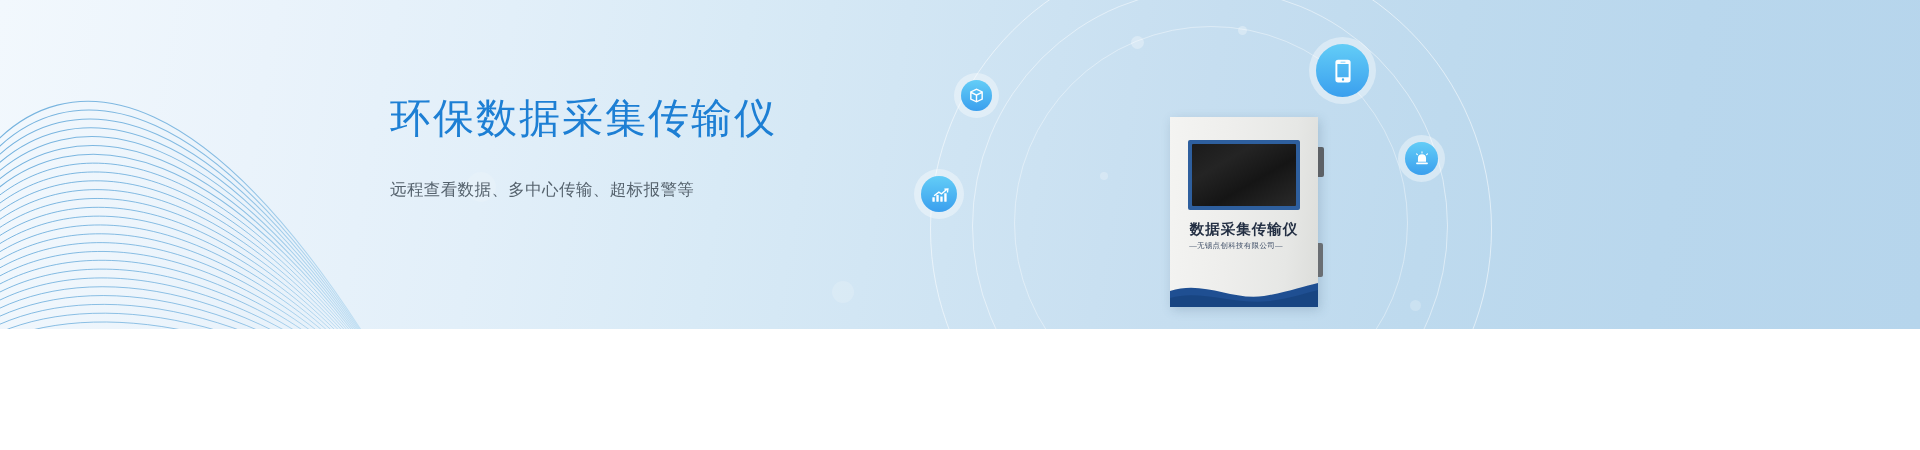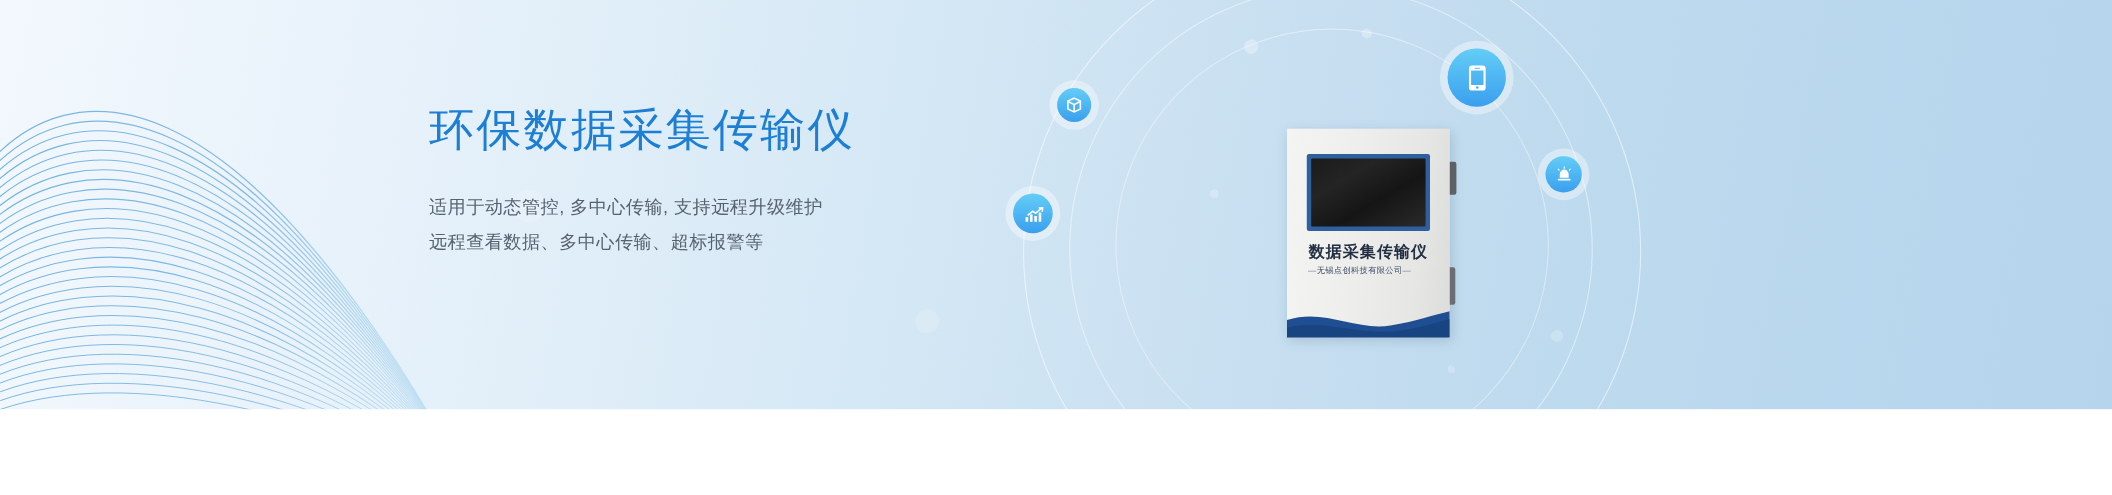--- a/index.html
+++ b/index.html
@@ -5,21 +5,21 @@
   html, body {
     margin: 0; padding: 0;
     width: 1920px; height: 450px;
     overflow: hidden;
     font-family: "Liberation Sans", "DejaVu Sans", sans-serif;
   }
 
   #banner {
     position: relative;
     width: 1920px;
-    height: 372px;
+    height: 329px;
     overflow: hidden;
     background: linear-gradient(100deg,
       #f2f8fd 0%,
       #eaf3fb 14%,
       #e2eff9 26%,
       #d8eaf6 38%,
       #cfe4f3 50%,
       #c6def0 62%,
       #bedaee 74%,
       #b9d7ed 86%,
@@ -218,21 +218,20 @@
     <div class="soft-bubble" style="left:1100px;top:172px;width:8px;height:8px;opacity:.8;"></div>
     <div class="soft-bubble" style="left:832px;top:281px;width:22px;height:22px;opacity:.55;"></div>
     <div class="soft-bubble" style="left:466px;top:172px;width:30px;height:30px;opacity:.45;"></div>
     <div class="soft-bubble" style="left:1410px;top:300px;width:11px;height:11px;opacity:.7;"></div>
     <div class="soft-bubble" style="left:1316px;top:332px;width:7px;height:7px;opacity:.7;"></div>
   </div>
 
   <div id="text-block">
     <h1 id="page-title">环保数据采集传输仪</h1>
     <ul id="subtitle-list">
-      <li>适用于动态管控, 多中心传输, 支持远程升级维护</li>
       <li>远程查看数据、多中心传输、超标报警等</li>
     </ul>
   </div>
 
   <div id="product-area">
 
     <div class="orbit" style="left:-130px;top:-52px;width:560px;height:560px;"></div>
     <div class="orbit" style="left:-88px;top:-12px;width:474px;height:474px;border-color:rgba(255,255,255,0.48);"></div>
     <div class="orbit" style="left:-46px;top:26px;width:392px;height:392px;border-color:rgba(255,255,255,0.40);"></div>
 

